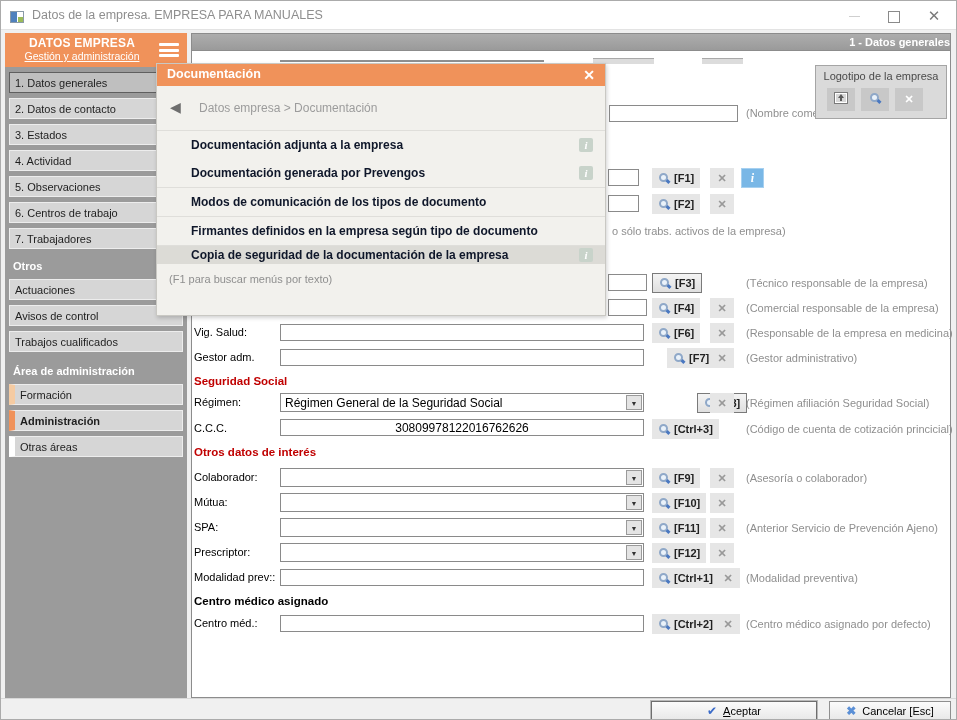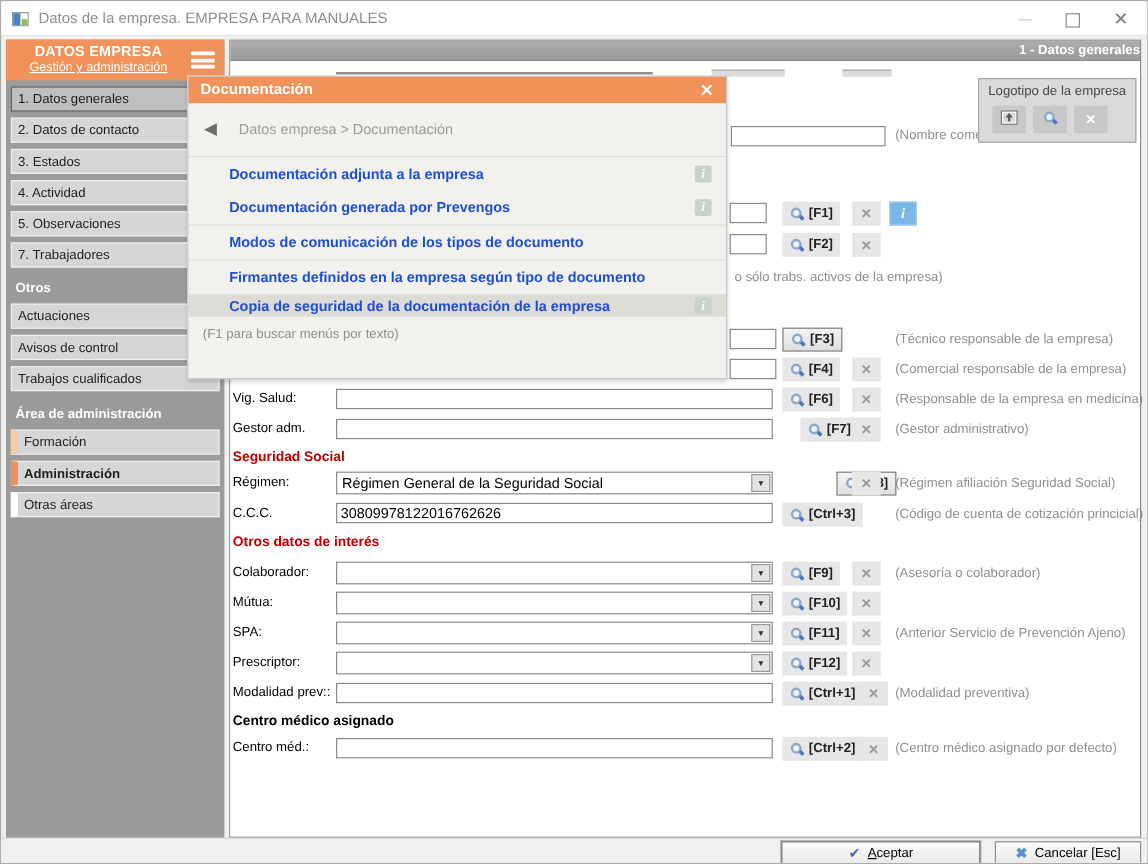--- a/index.html
+++ b/index.html
@@ -76,21 +76,21 @@
   #popup { position:absolute; left:155px; top:62px; width:450px; height:253px; background:#F2F1ED; border:1px solid #C9C8C3;
            box-shadow:1px 2px 4px rgba(0,0,0,.18); z-index:50; }
   #popup-header { height:22px; background:#F0925A; position:relative; }
   #popup-header .p-title { position:absolute; left:10px; top:3px; color:#fff; font-size:12.5px; font-weight:bold; }
   #popup-close { position:absolute; right:4px; top:1px; width:24px; height:20px; background:none; border:none; color:#fff; font-size:14px; font-weight:bold; cursor:default; }
   #popup-bread { position:relative; height:44px; }
   #popup-bread .back-arrow { position:absolute; left:13px; top:13px; font-size:14px; color:#6E6E6E; background:none; border:none; cursor:default; }
   #popup-bread .bread-text { position:absolute; left:42px; top:15px; font-size:12px; color:#9C9C9C; }
   .psep { border-top:1px solid #DFDEDA; }
   .pitem { position:relative; height:28px; display:flex; align-items:center; padding-left:34px; padding-right:12px; cursor:default; }
-  .pitem .pi-label { flex:1; font-size:12px; font-weight:600; color:#1d4ed8; }
+  .pitem .pi-label { flex:1; font-size:12px; font-weight:600; color:#0f172a; }
   .pitem.highlight { background:#DCDBD6; height:18px;align-items:center; }
   .pinfo { width:14px; height:14px; background:#C8D3CA; border-radius:2px; color:#fff; text-align:center; line-height:14px;
            font-family:"Liberation Serif",serif; font-style:italic; font-weight:bold; font-size:11px; }
   #popup-footer { padding:9px 0 0 12px; font-size:11px; color:#8F8F8F; }
 
   
   #bottom-bar { position:absolute; left:0; top:697px; width:957px; height:23px; background:#F0F0F0; border-top:1px solid #D8D8D8; }
   .bbtn { position:absolute; top:2px; height:20px; background:linear-gradient(#FBFBFB,#E8E8E8); border:1px solid #8F8F8F;
           display:flex; align-items:center; justify-content:center; gap:6px; font-family:"Liberation Sans",sans-serif; font-size:11px; color:#000; cursor:default; }
   #btn-accept { left:650px; width:166px; border:1px solid #6E6E6E; box-shadow:0 0 0 1px #B9B9B9; }
@@ -127,20 +127,21 @@
           <i></i>
           <i></i>
           <i></i>
         </button>
     </div>
     <div class="side-item selected">1. Datos generales</div>
     <div class="side-item">2. Datos de contacto</div>
     <div class="side-item">3. Estados</div>
     <div class="side-item">4. Actividad</div>
     <div class="side-item">5. Observaciones</div>
+    <div class="side-item">6. Centros de trabajo</div>
     <div class="side-item">7. Trabajadores</div>
     <div class="side-section">Otros</div>
     <div class="side-item">Actuaciones</div>
     <div class="side-item">Avisos de control</div>
     <div class="side-item">Trabajos cualificados</div>
     <div class="side-section admin">Área de administración</div>
     <div class="side-item accent-light">Formación</div>
     <div class="side-item accent-orange">Administración</div>
     <div class="side-item accent-white">Otras áreas</div>
   </div>
@@ -214,21 +215,21 @@
         <span class="sel-arrow">▼</span>
       </div>
       <button class="sbtn raised" style="left:460px; top:342px;margin-left:45px;">
           <span class="mag"></span>
           <span>[F8]</span>
         </button>
       <button class="xbtn" style="left:518px; top:342px;">✕</button>
       <span class="fhint" style="top:342px;">(Régimen afiliación Seguridad Social)</span>
 
       <span class="flabel" style="top:369px;">C.C.C.</span>
-      <input class="tinput" style="left: 88px; top: 368px; width: 364px; font-size: 12px;" value="30809978122016762626">
+      <input class="tinput" style="left: 88px; top: 368px; width: 364px; font-size: 12px; text-align: center;" value="30809978122016762626">
       <button class="sbtn" style="left:460px; top:368px;">
           <span class="mag"></span>
           <span>[Ctrl+3]</span>
         </button>
       <span class="fhint" style="top:368px;">(Código de cuenta de cotización princicial)</span>
 
       <span class="fsection" style="top:395px;">Otros datos de interés</span>
 
       <span class="flabel" style="top:418px;">Colaborador:</span>
       <div class="fsel" style="left:88px; top:417px; width:364px;">

